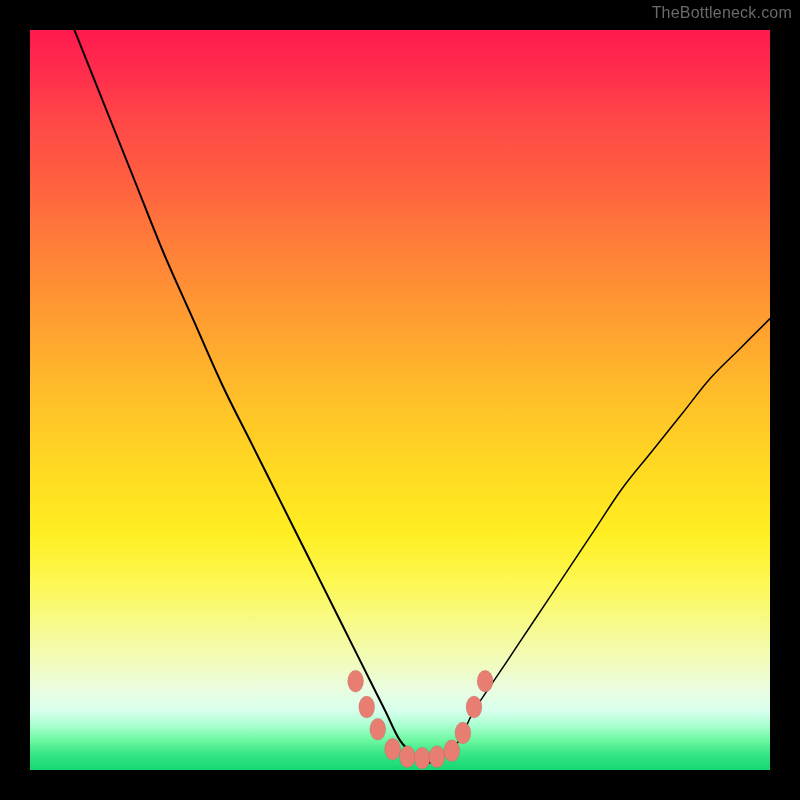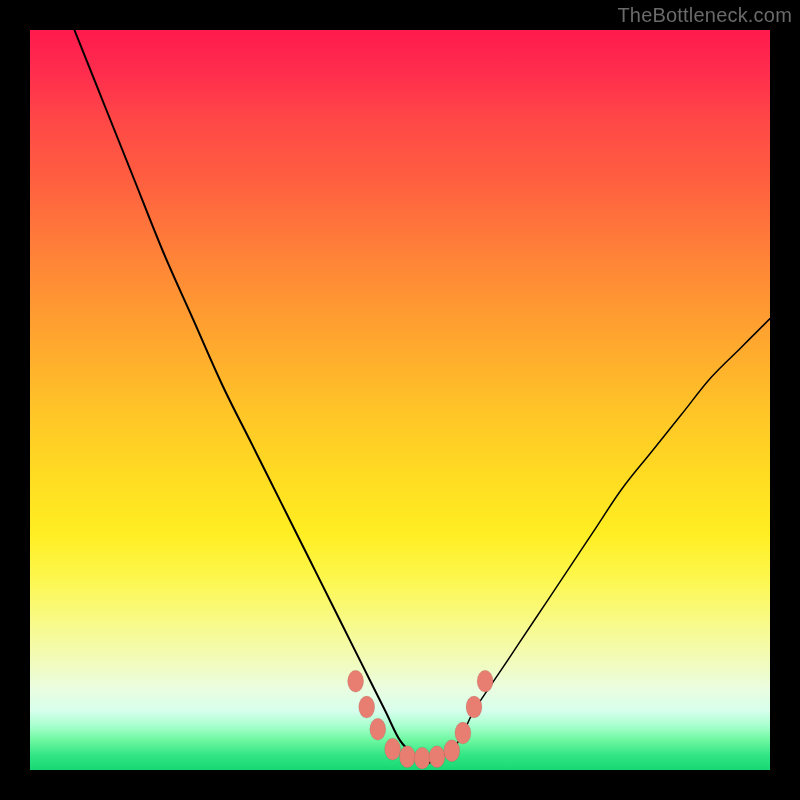--- a/index.html
+++ b/index.html
@@ -74,21 +74,21 @@
   .marker {
     fill: #e87e72;
     stroke: rgba(0,0,0,0.15);
     stroke-width: 0.5;
   }
   .watermark {
     position: absolute;
     top: 4px;
     right: 8px;
     color: #6a6a6a;
-    font-size: 20px;
+    font-size: 16px;
     font-weight: 500;
     letter-spacing: 0.2px;
     user-select: none;
   }
 </style>
 </head>
 <body>
 
 <div class="frame">
 

